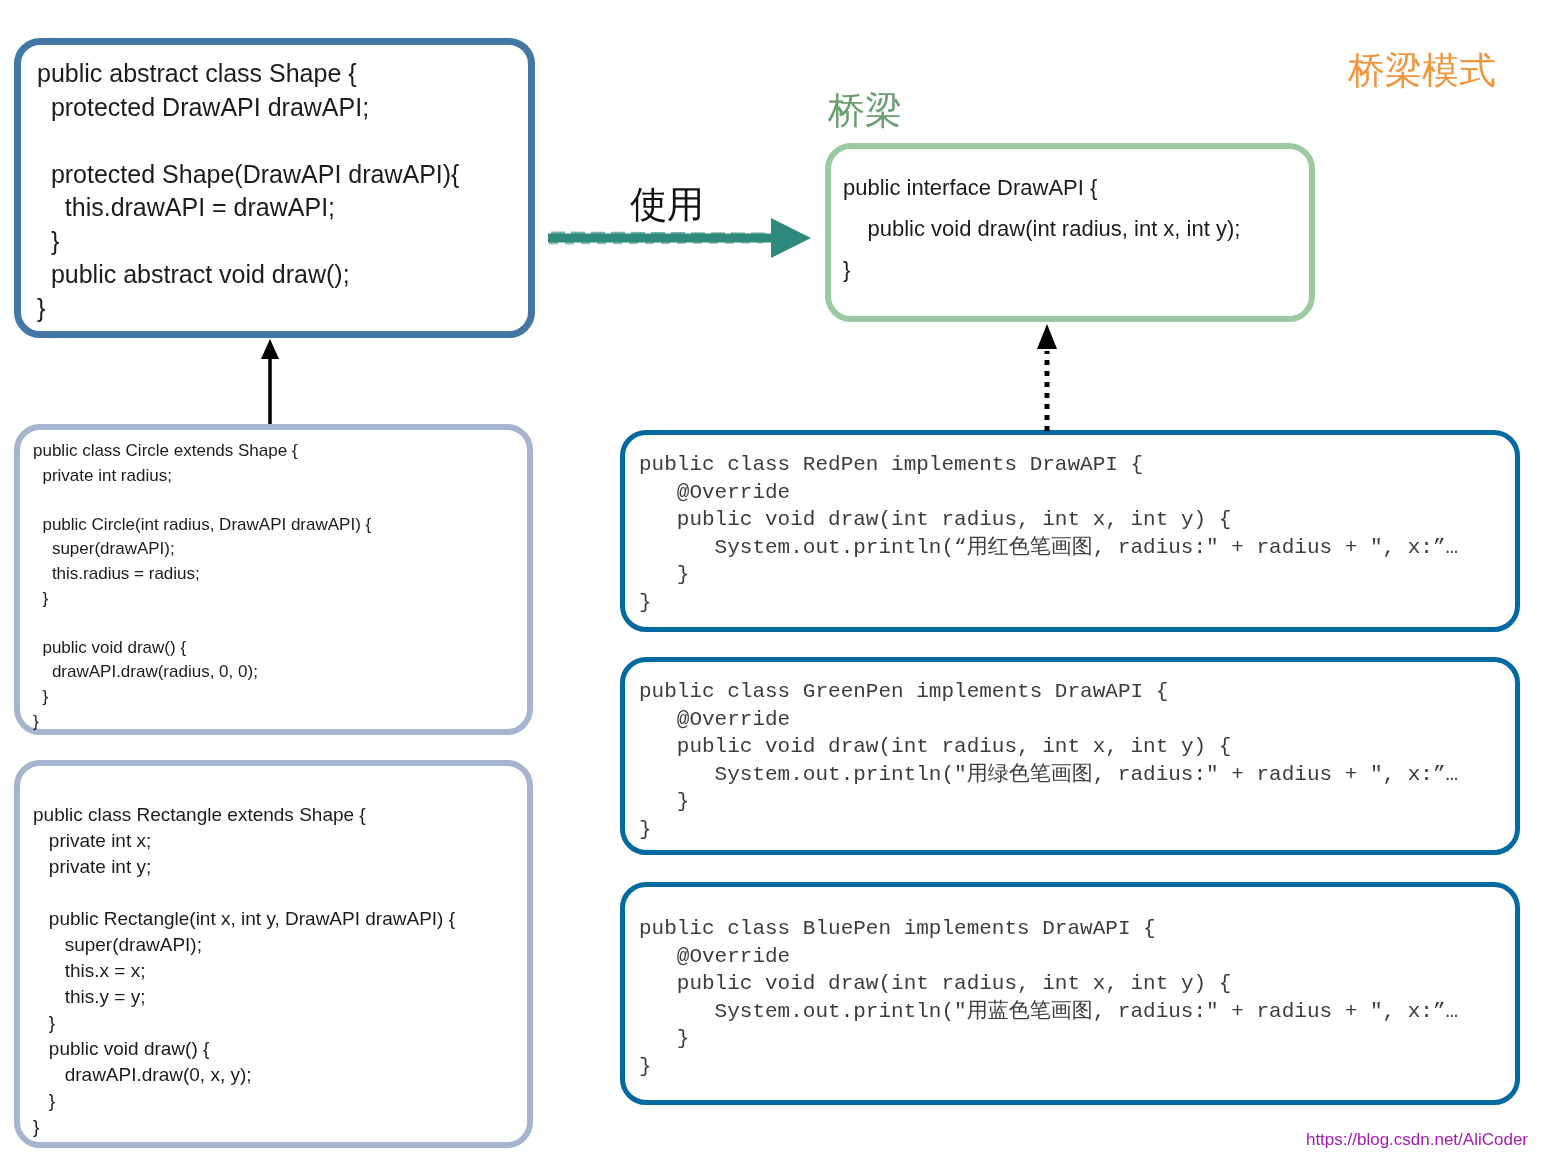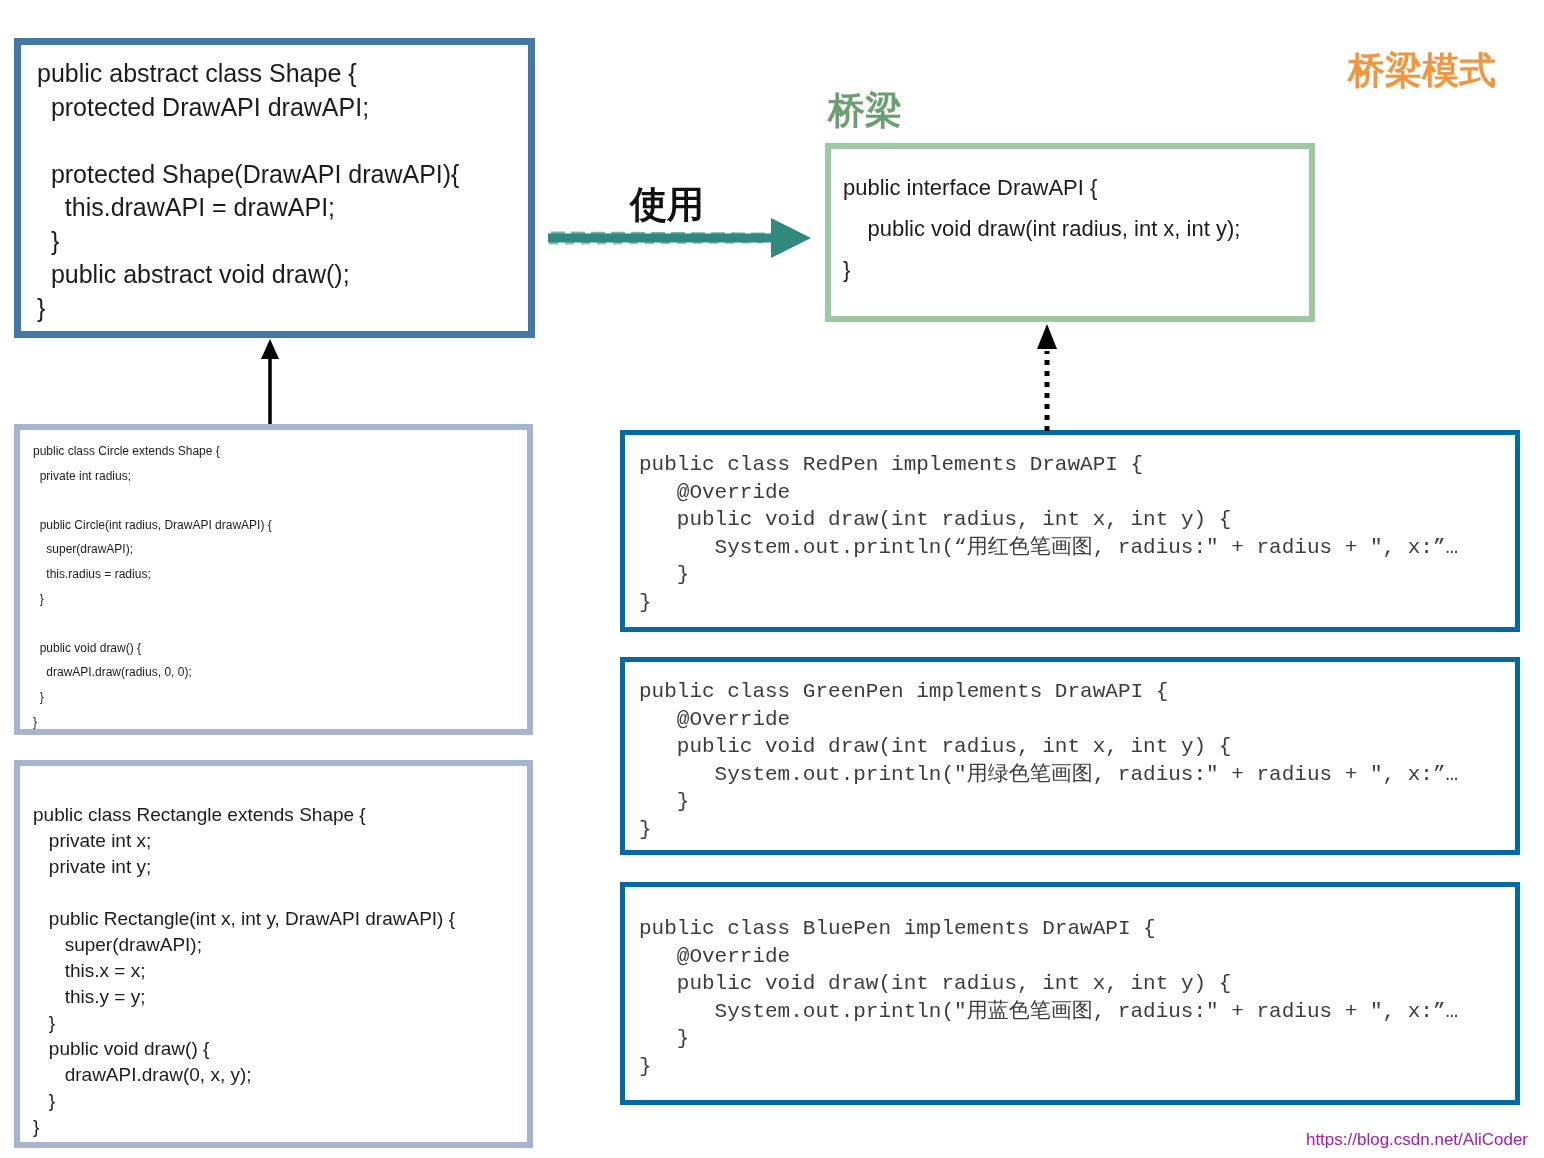--- a/index.html
+++ b/index.html
@@ -13,20 +13,21 @@
     width: 1544px;
     height: 1158px;
     background: #ffffff;
     overflow: hidden;
   }
   .code-box {
     position: absolute;
     background: #ffffff;
     box-sizing: border-box;
     color: #1c1c1c;
+    border-radius: 26px;
   }
   .code-line { white-space: pre; }
 
   
   #shape-box {
     left: 14px; top: 38px; width: 521px; height: 300px;
     border: 7px solid #4377A5;
     font-size: 25px; line-height: 33.5px;
     padding: 12px 4px 0 16px;
   }
@@ -34,21 +35,21 @@
   #drawapi-box {
     left: 825px; top: 143px; width: 490px; height: 179px;
     border: 6px solid #9CC9A2;
     font-size: 22px; line-height: 41px;
     padding: 18px 4px 0 12px;
   }
   
   #circle-box {
     left: 14px; top: 424px; width: 519px; height: 311px;
     border: 6px solid #A6B4CF;
-    font-size: 12px; line-height: 24.6px;
+    font-size: 17px; line-height: 24.6px;
     padding: 9px 4px 0 13px;
   }
   #rectangle-box {
     left: 14px; top: 760px; width: 519px; height: 388px;
     border: 6px solid #A6B4CF;
     font-size: 19px; line-height: 26px;
     padding: 36px 4px 8px 13px;
   }
   
   .pen-box {
@@ -57,21 +58,21 @@
     font-size: 21px; line-height: 27.5px;
     color: #3c3c3c;
     padding: 16px 4px 0 14px;
   }
   #redpen-box   { left: 620px; top: 430px; width: 900px; height: 202px; }
   #greenpen-box { left: 620px; top: 657px; width: 900px; height: 198px; }
   #bluepen-box  { left: 620px; top: 882px; width: 900px; height: 223px; padding-top: 28px; }
 
   .cn-label {
     position: absolute;
-    font-weight: bold;
+    font-weight: normal;
     font-size: 37px;
     letter-spacing: 0px;
   }
   #pattern-title { left: 1348px; top: 46px; color: #F0963E; }
   #bridge-label  { left: 828px;  top: 86px;  color: #6B9E71; }
   #use-label     { left: 630px;  top: 180px; color: #111111; }
 
   .arrow-svg { position: absolute; }
   #use-arrow      { left: 545px;  top: 212px; }
   #inherit-arrow  { left: 255px;  top: 337px; }

